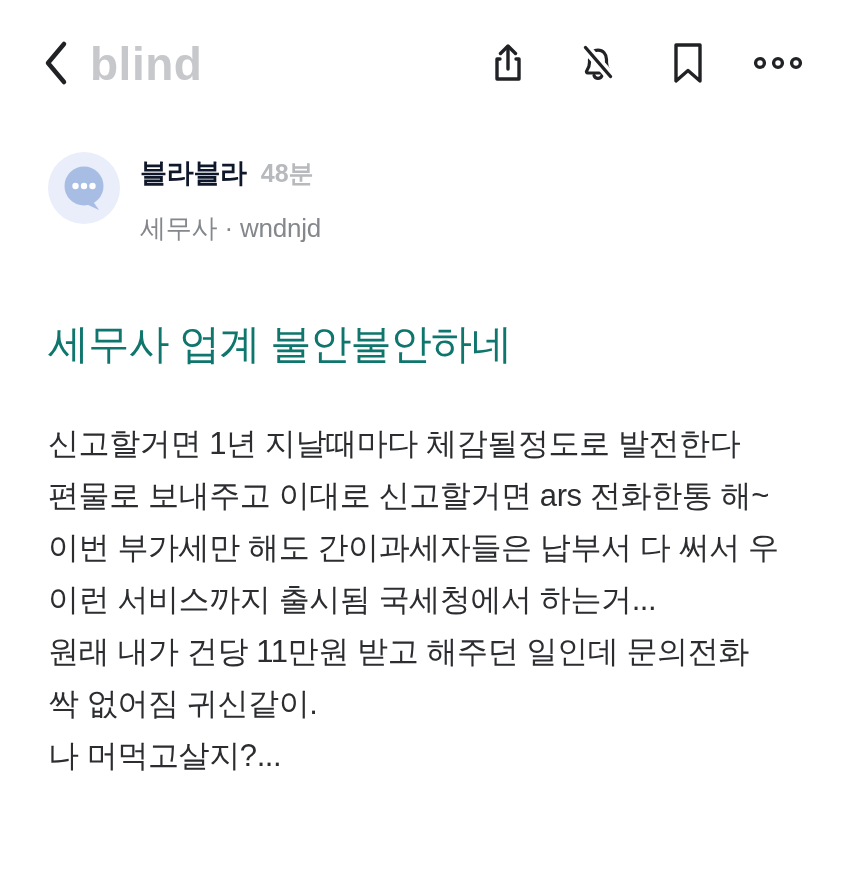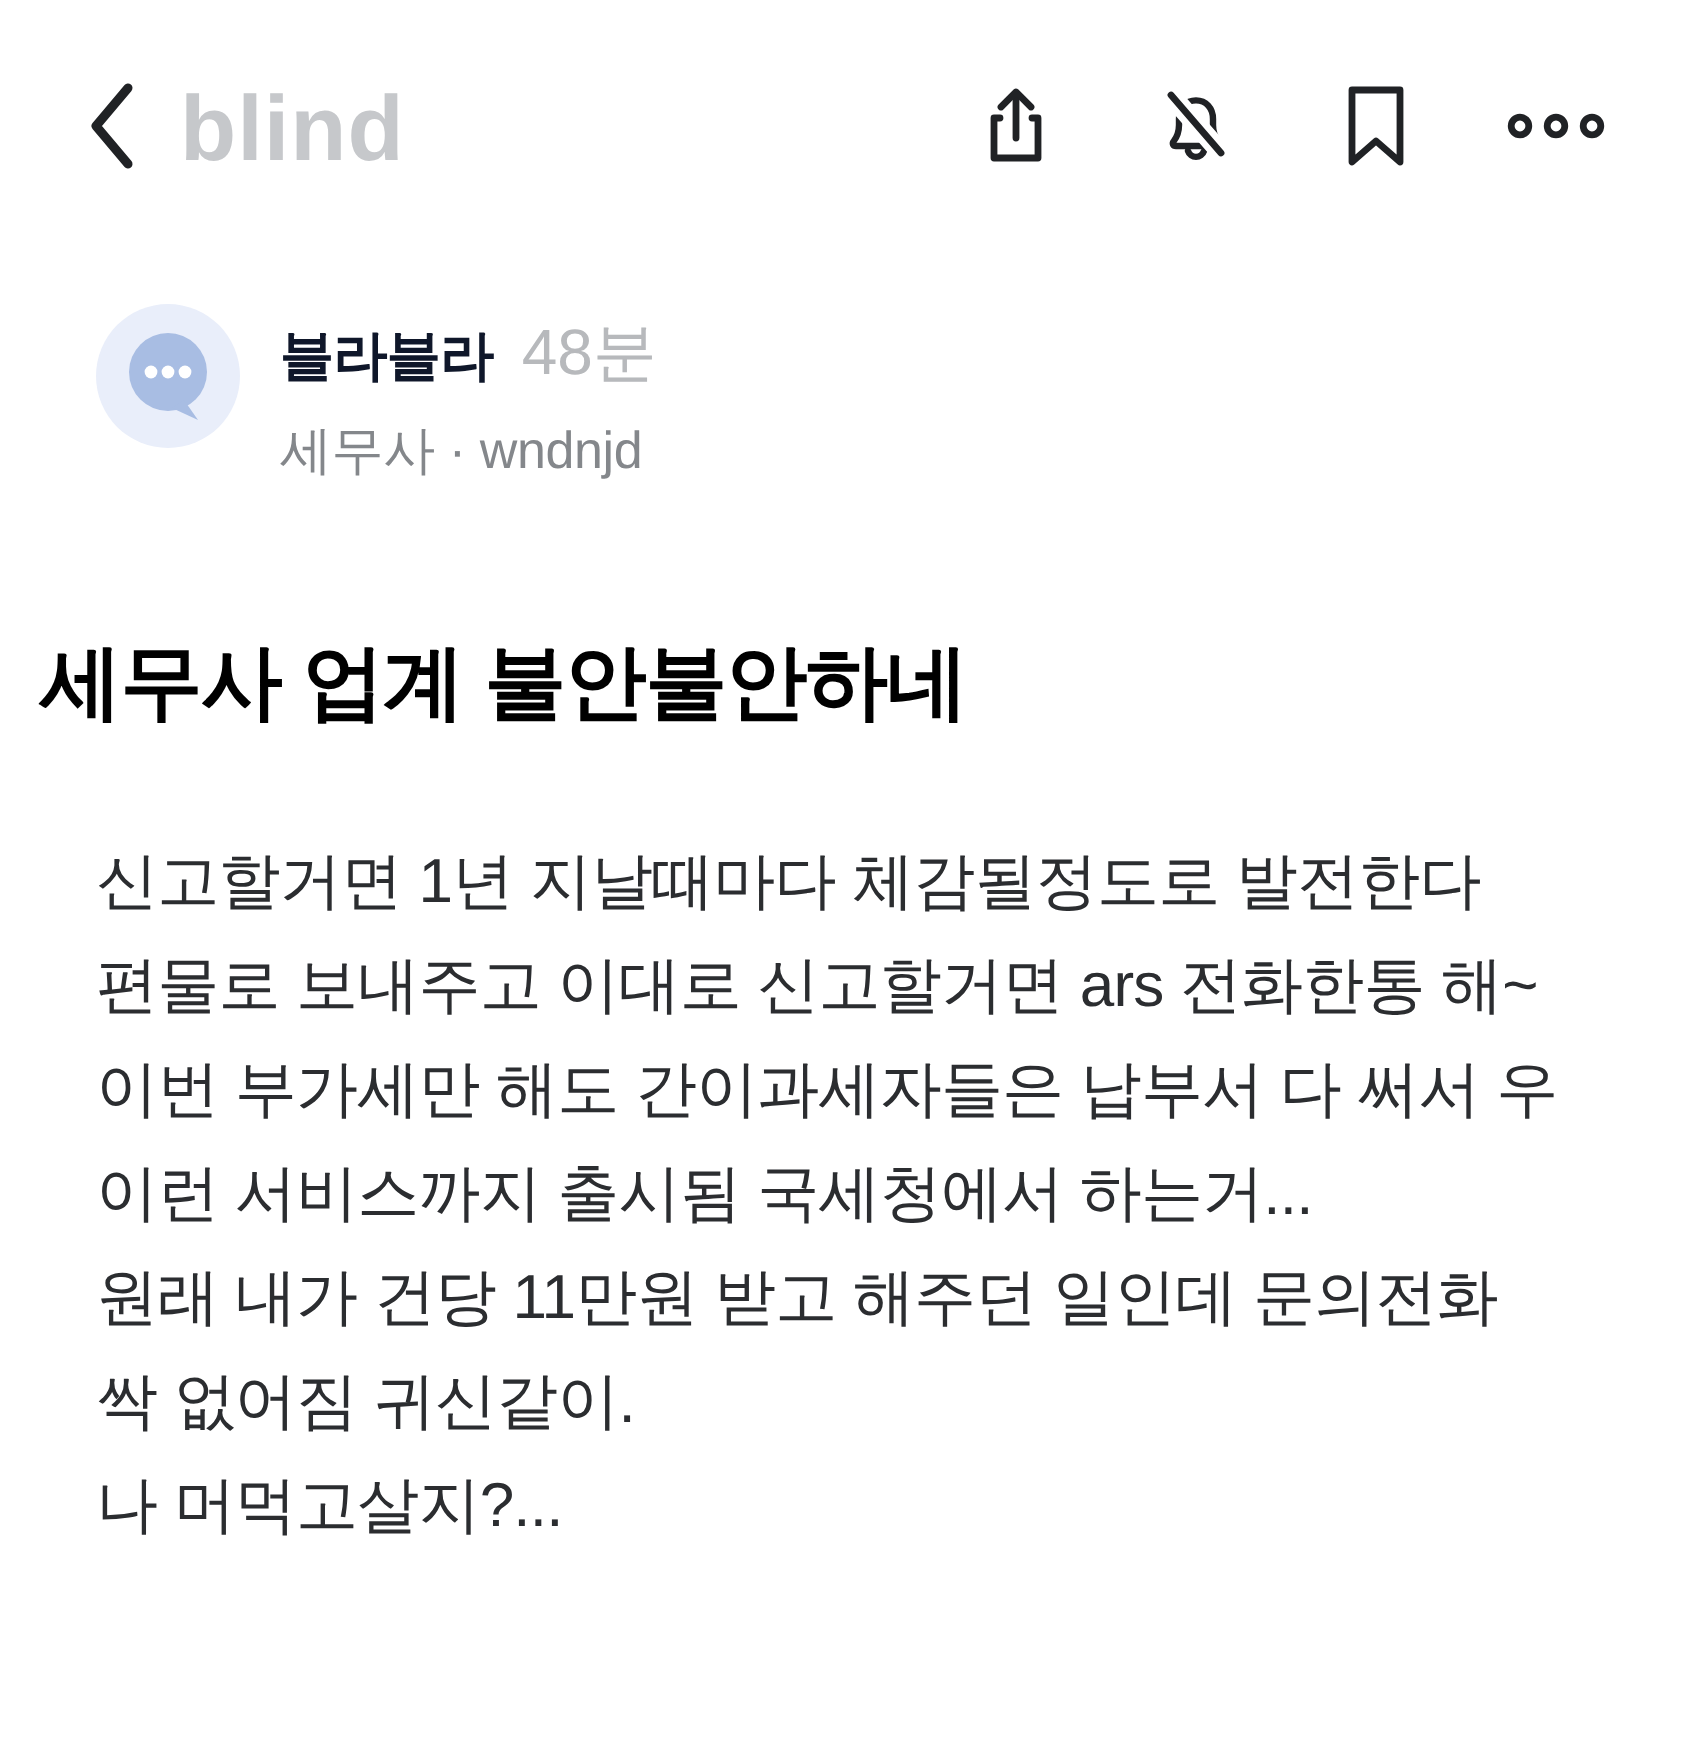--- a/index.html
+++ b/index.html
@@ -62,39 +62,39 @@
   .avatar { width: 72px; height: 72px; flex: 0 0 auto; }
   .author-info { margin-left: 20px; padding-top: 3px; }
   .name-line { display: flex; align-items: baseline; }
   .author-name {
     font-size: 27px;
     font-weight: 700;
     color: #0f172a;
     letter-spacing: -0.3px;
   }
   .author-timestamp {
-    font-size: 32px;
-    font-weight: 400;
+    font-size: 25px;
+    font-weight: 700;
     color: #b7b9bc;
     margin-left: 14px;
   }
   .author-meta {
     font-size: 26px;
     font-weight: 400;
     color: #84878b;
-    margin-top: 9px;
+    margin-top: 20px;
     letter-spacing: -0.2px;
   }
   
   .post-title {
-    margin: 74px 48px 0 20px;
+    margin: 74px 48px 0 48px;
     font-size: 41px;
     line-height: 48px;
-    font-weight: 700;
-    color: #000000;
+    font-weight: 400;
+    color: #0f766e;
     letter-spacing: -0.8px;
   }
   .post-body { margin: 50px 48px 0 48px; }
   .body-line {
     font-size: 31px;
     line-height: 52px;
     min-height: 52px;
     color: #2b2d30;
     letter-spacing: -0.4px;
     white-space: nowrap;

